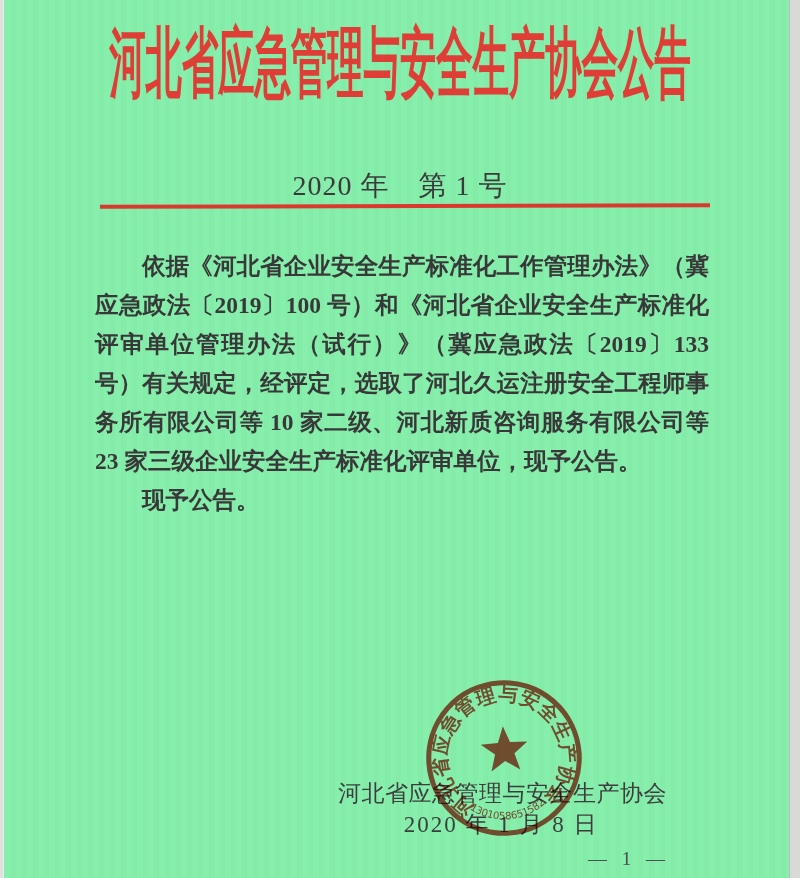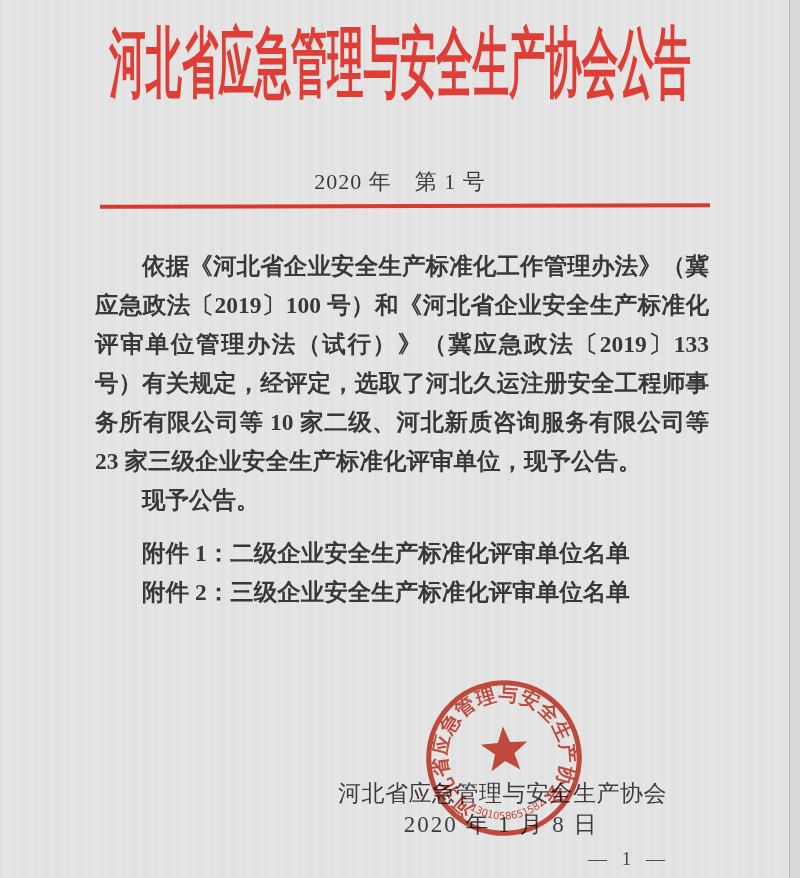--- a/index.html
+++ b/index.html
@@ -1,20 +1,20 @@
 <!DOCTYPE html>
 <html><head>
 <meta charset="utf-8">
 <style>
   html, body { margin: 0; padding: 0; background: #fff; }
   .page {
     position: relative;
     width: 800px;
     height: 878px;
-    background: #e5e5e5;
+    background: #86efac;
     overflow: hidden;
     font-family: "Liberation Serif", "DejaVu Serif", serif;
   }
   .page::before {
     content: "";
     position: absolute; inset: 0;
     background: repeating-linear-gradient(90deg,
       rgba(0,0,0,0.014) 0 5px, rgba(0,0,0,0) 5px 11px);
     pointer-events: none;
   }
@@ -35,21 +35,21 @@
     font-size: 46px;
     font-weight: bold;
     color: #df3e36;
     white-space: nowrap;
     transform: scale(0.79, 1.66);
     transform-origin: 50% 12%;
   }
   .issue-no {
     position: absolute; top: 167px; left: 0; width: 800px;
     text-align: center;
-    font-size: 22px;
+    font-size: 28px;
     color: #3a3a3a;
     letter-spacing: 1px;
   }
   .red-rule {
     position: absolute; top: 204px; left: 100px; width: 610px; height: 4px;
     background: #d93a2e;
     transform: rotate(-0.15deg);
   }
   .body-text {
     position: absolute; top: 247px; left: 95px; width: 614px;
@@ -98,24 +98,20 @@
   </div>
 
   <div class="issue-no">2020 年　第 1 号</div>
 
   <div class="red-rule"></div>
 
   <div class="body-text">
     <p>依据《河北省企业安全生产标准化工作管理办法》（冀应急政法〔2019〕100 号）和《河北省企业安全生产标准化评审单位管理办法（试行）》（冀应急政法〔2019〕133 号）有关规定，经评定，选取了河北久运注册安全工程师事务所有限公司等 10 家二级、河北新质咨询服务有限公司等 23 家三级企业安全生产标准化评审单位，现予公告。</p>
     <p>现予公告。</p>
 
-    <div class="attachments">
-      <div class="attachment-line">附件 1：二级企业安全生产标准化评审单位名单</div>
-      <div class="attachment-line">附件 2：三级企业安全生产标准化评审单位名单</div>
-    </div>
   </div>
 
   <div class="sign-block">
     <div class="sign-name">河北省应急管理与安全生产协会</div>
     <div class="sign-date">2020 年 1 月 8 日</div>
   </div>
 
   <svg class="seal" viewBox="0 0 170 170">
     <defs>
       <path id="sealArc" d="M 52.9,130.9 A 56,56 0 1,1 117.1,130.9" fill="none"></path>

